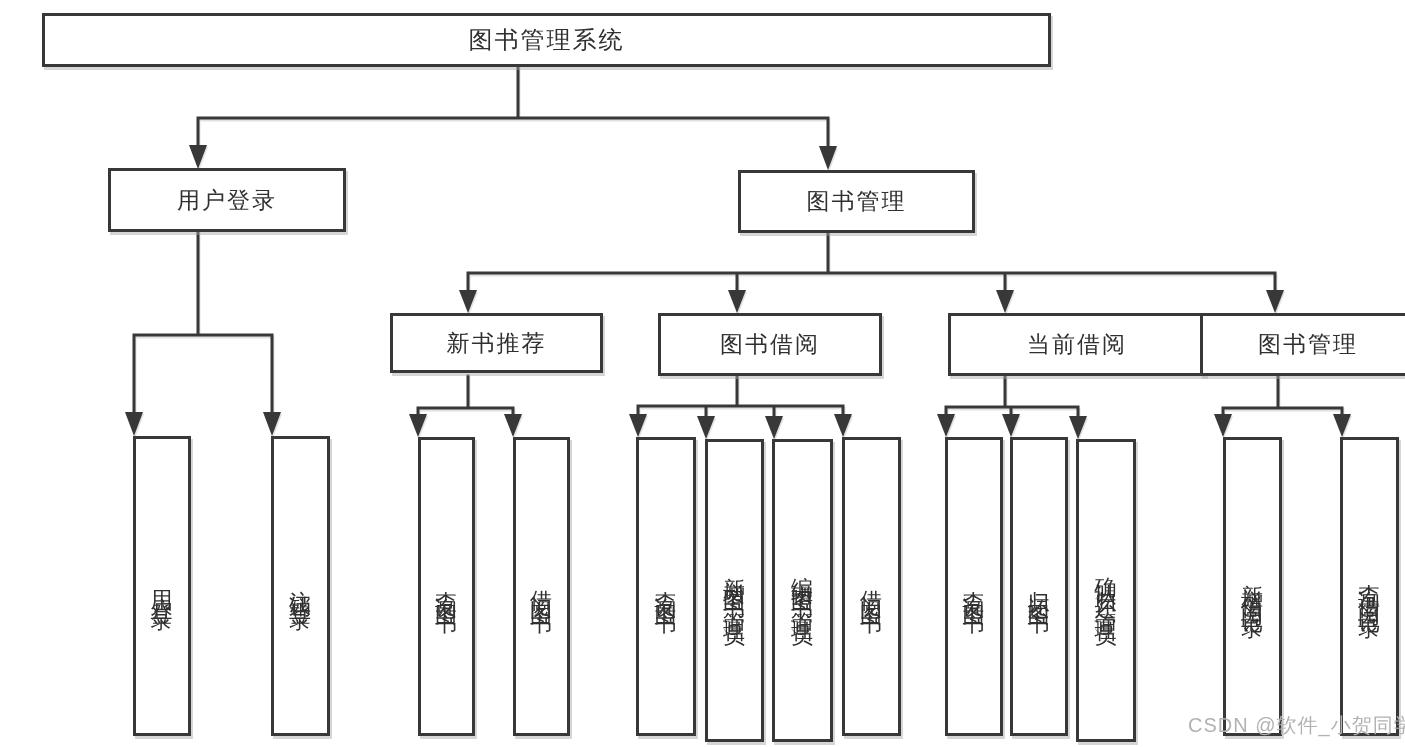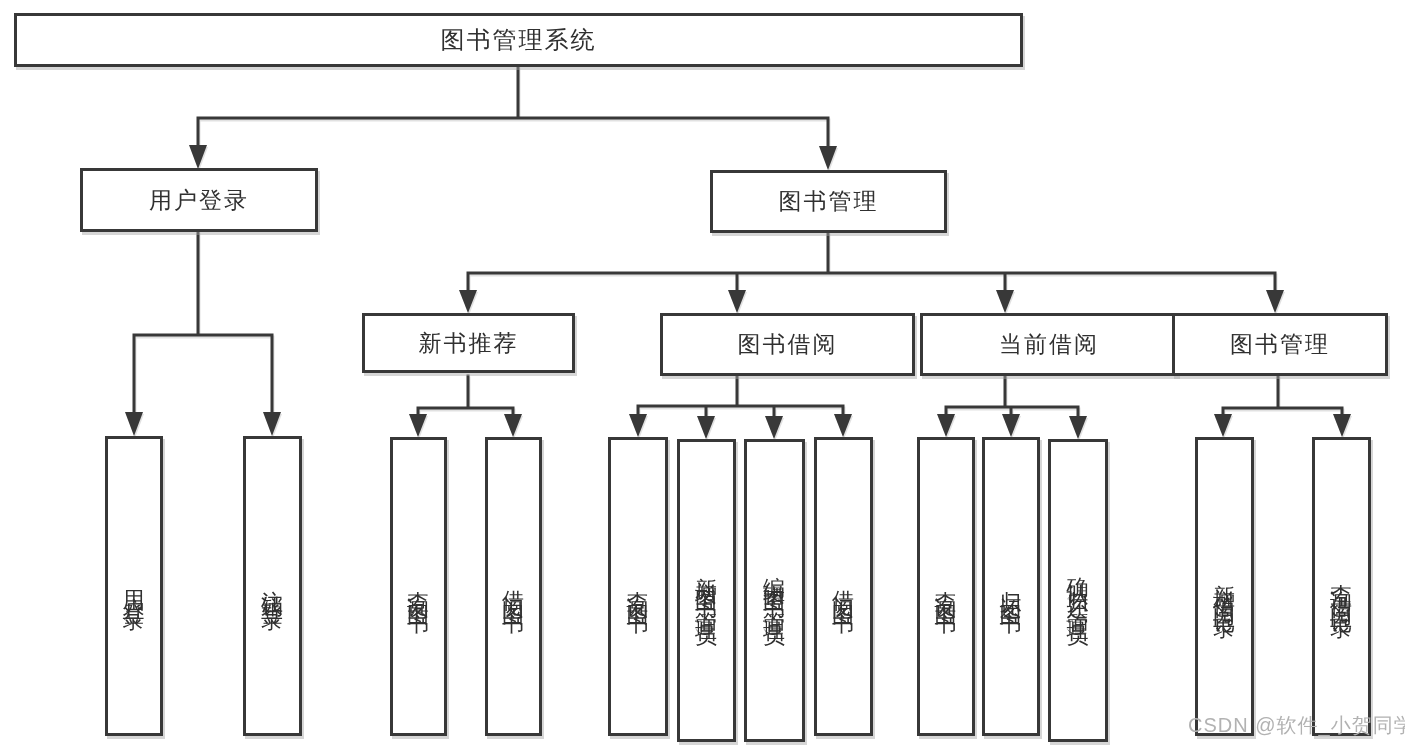--- a/index.html
+++ b/index.html
@@ -20,20 +20,21 @@
   }
   .hbox, .vbox {
     position: absolute;
     box-sizing: border-box;
     border: 3px solid #383838;
     background: #ffffff;
     box-shadow: 2px 3px 0 rgba(165,165,165,0.45);
     display: flex;
     align-items: center;
     justify-content: center;
+    margin-left: 28px;
   }
   .hbox .hlabel {
     font-size: 23px;
     letter-spacing: 2px;
     white-space: nowrap;
     color: #303030;
   }
   .hbox.root .hlabel { font-size: 24px; }
   .vbox .vlabel {
     writing-mode: vertical-rl;
@@ -106,21 +107,21 @@
   <div class="hbox" style="left:80px;top:168px;width:238px;height:64px">
     <span class="hlabel">用户登录</span>
   </div>
   <div class="hbox" style="left:710px;top:170px;width:237px;height:63px">
     <span class="hlabel">图书管理</span>
   </div>
 
   <div class="hbox" style="left:362px;top:313px;width:213px;height:60px">
     <span class="hlabel">新书推荐</span>
   </div>
-  <div class="hbox" style="left:660px;top:313px;width:255px;height:63px">
+  <div class="hbox" style="left:630px;top:313px;width:224px;height:63px">
     <span class="hlabel">图书借阅</span>
   </div>
   <div class="hbox" style="left:920px;top:313px;width:258px;height:63px">
     <span class="hlabel">当前借阅</span>
   </div>
   <div class="hbox" style="left:1172px;top:313px;width:216px;height:63px">
     <span class="hlabel">图书管理</span>
   </div>
 
   <div class="vbox" style="left:105px;top:436px;width:58px;height:300px">

